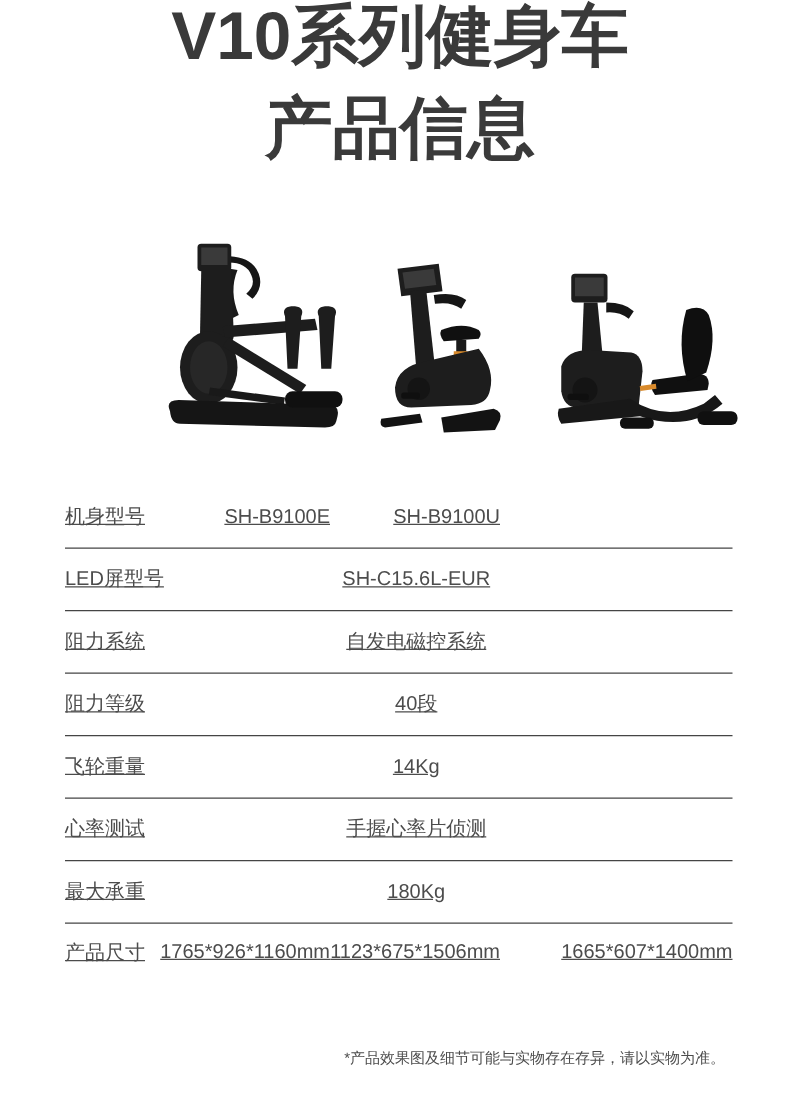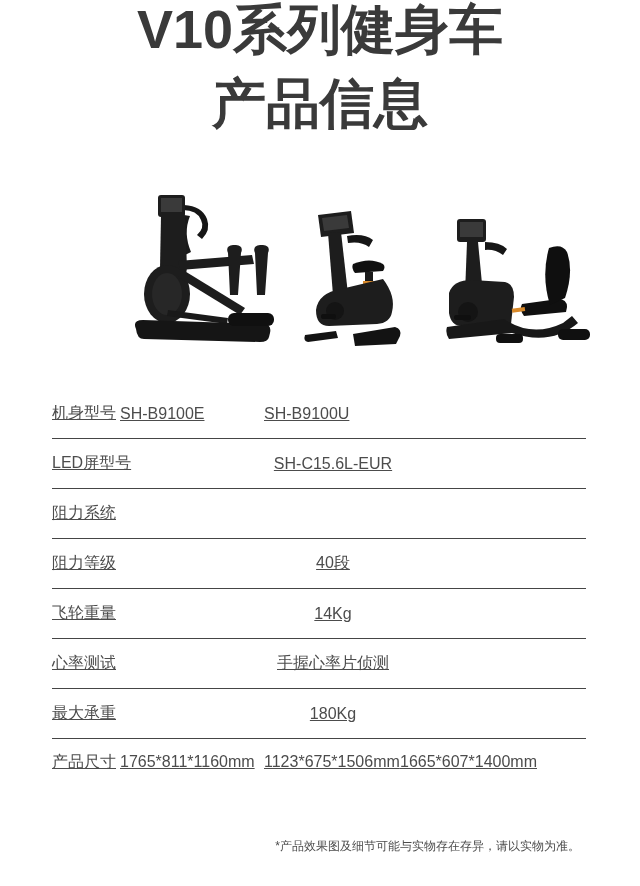--- a/index.html
+++ b/index.html
@@ -19,21 +19,21 @@
   .m-upright{left:295px;top:206px;width:112px;height:142px;}
   .m-recumbent{left:438px;top:216px;width:160px;height:132px;}
   
   .spec-table{position:absolute;top:389px;left:52px;width:534px;}
   .spec-row{
     display:flex;align-items:center;height:50px;box-sizing:border-box;
     border-bottom:1px solid #454545;font-size:16px;color:#4c4c4c;text-decoration:underline;
   }
   .spec-row:last-child{border-bottom:none;height:46px;}
   .cell-label{width:68px;flex:none;white-space:nowrap;}
-  .cell-value{text-align:left;white-space:nowrap;}
+  .cell-value{text-align:right;white-space:nowrap;}
   .c1{width:144px;}
   .c2{width:136px;}
   .c3{width:186px;}
   .cell-merged{flex:1;text-align:center;padding-right:40px;white-space:nowrap;}
   
   .footnote{
     position:absolute;top:838px;left:52px;width:534px;text-align:right;
     font-size:12px;color:#4c4c4c;padding-right:6px;box-sizing:border-box;
   }
 </style>
@@ -139,20 +139,21 @@
   </div>
 
   <div class="spec-row">
     <div class="cell-label">LED屏型号</div>
     <div class="cell-merged">SH-C15.6L-EUR</div>
   </div>
 
 
   <div class="spec-row">
     <div class="cell-label">阻力系统</div>
+    <div class="cell-merged">自发电磁控系统</div>
   </div>
 
   <div class="spec-row">
     <div class="cell-label">阻力等级</div>
     <div class="cell-merged">40段</div>
   </div>
 
   <div class="spec-row">
     <div class="cell-label">飞轮重量</div>
     <div class="cell-merged">14Kg</div>
@@ -163,20 +164,20 @@
     <div class="cell-merged">手握心率片侦测</div>
   </div>
 
   <div class="spec-row">
     <div class="cell-label">最大承重</div>
     <div class="cell-merged">180Kg</div>
   </div>
 
   <div class="spec-row">
     <div class="cell-label">产品尺寸</div>
-    <div class="cell-value c1">1765*811*1160mm</div>
+    <div class="cell-value c1">1765*926*1160mm</div>
     <div class="cell-value c2">1123*675*1506mm</div>
     <div class="cell-value c3">1665*607*1400mm</div>
   </div>
 
 </div>
 
 <div class="footnote">*产品效果图及细节可能与实物存在存异，请以实物为准。</div>
 
 </body></html>

